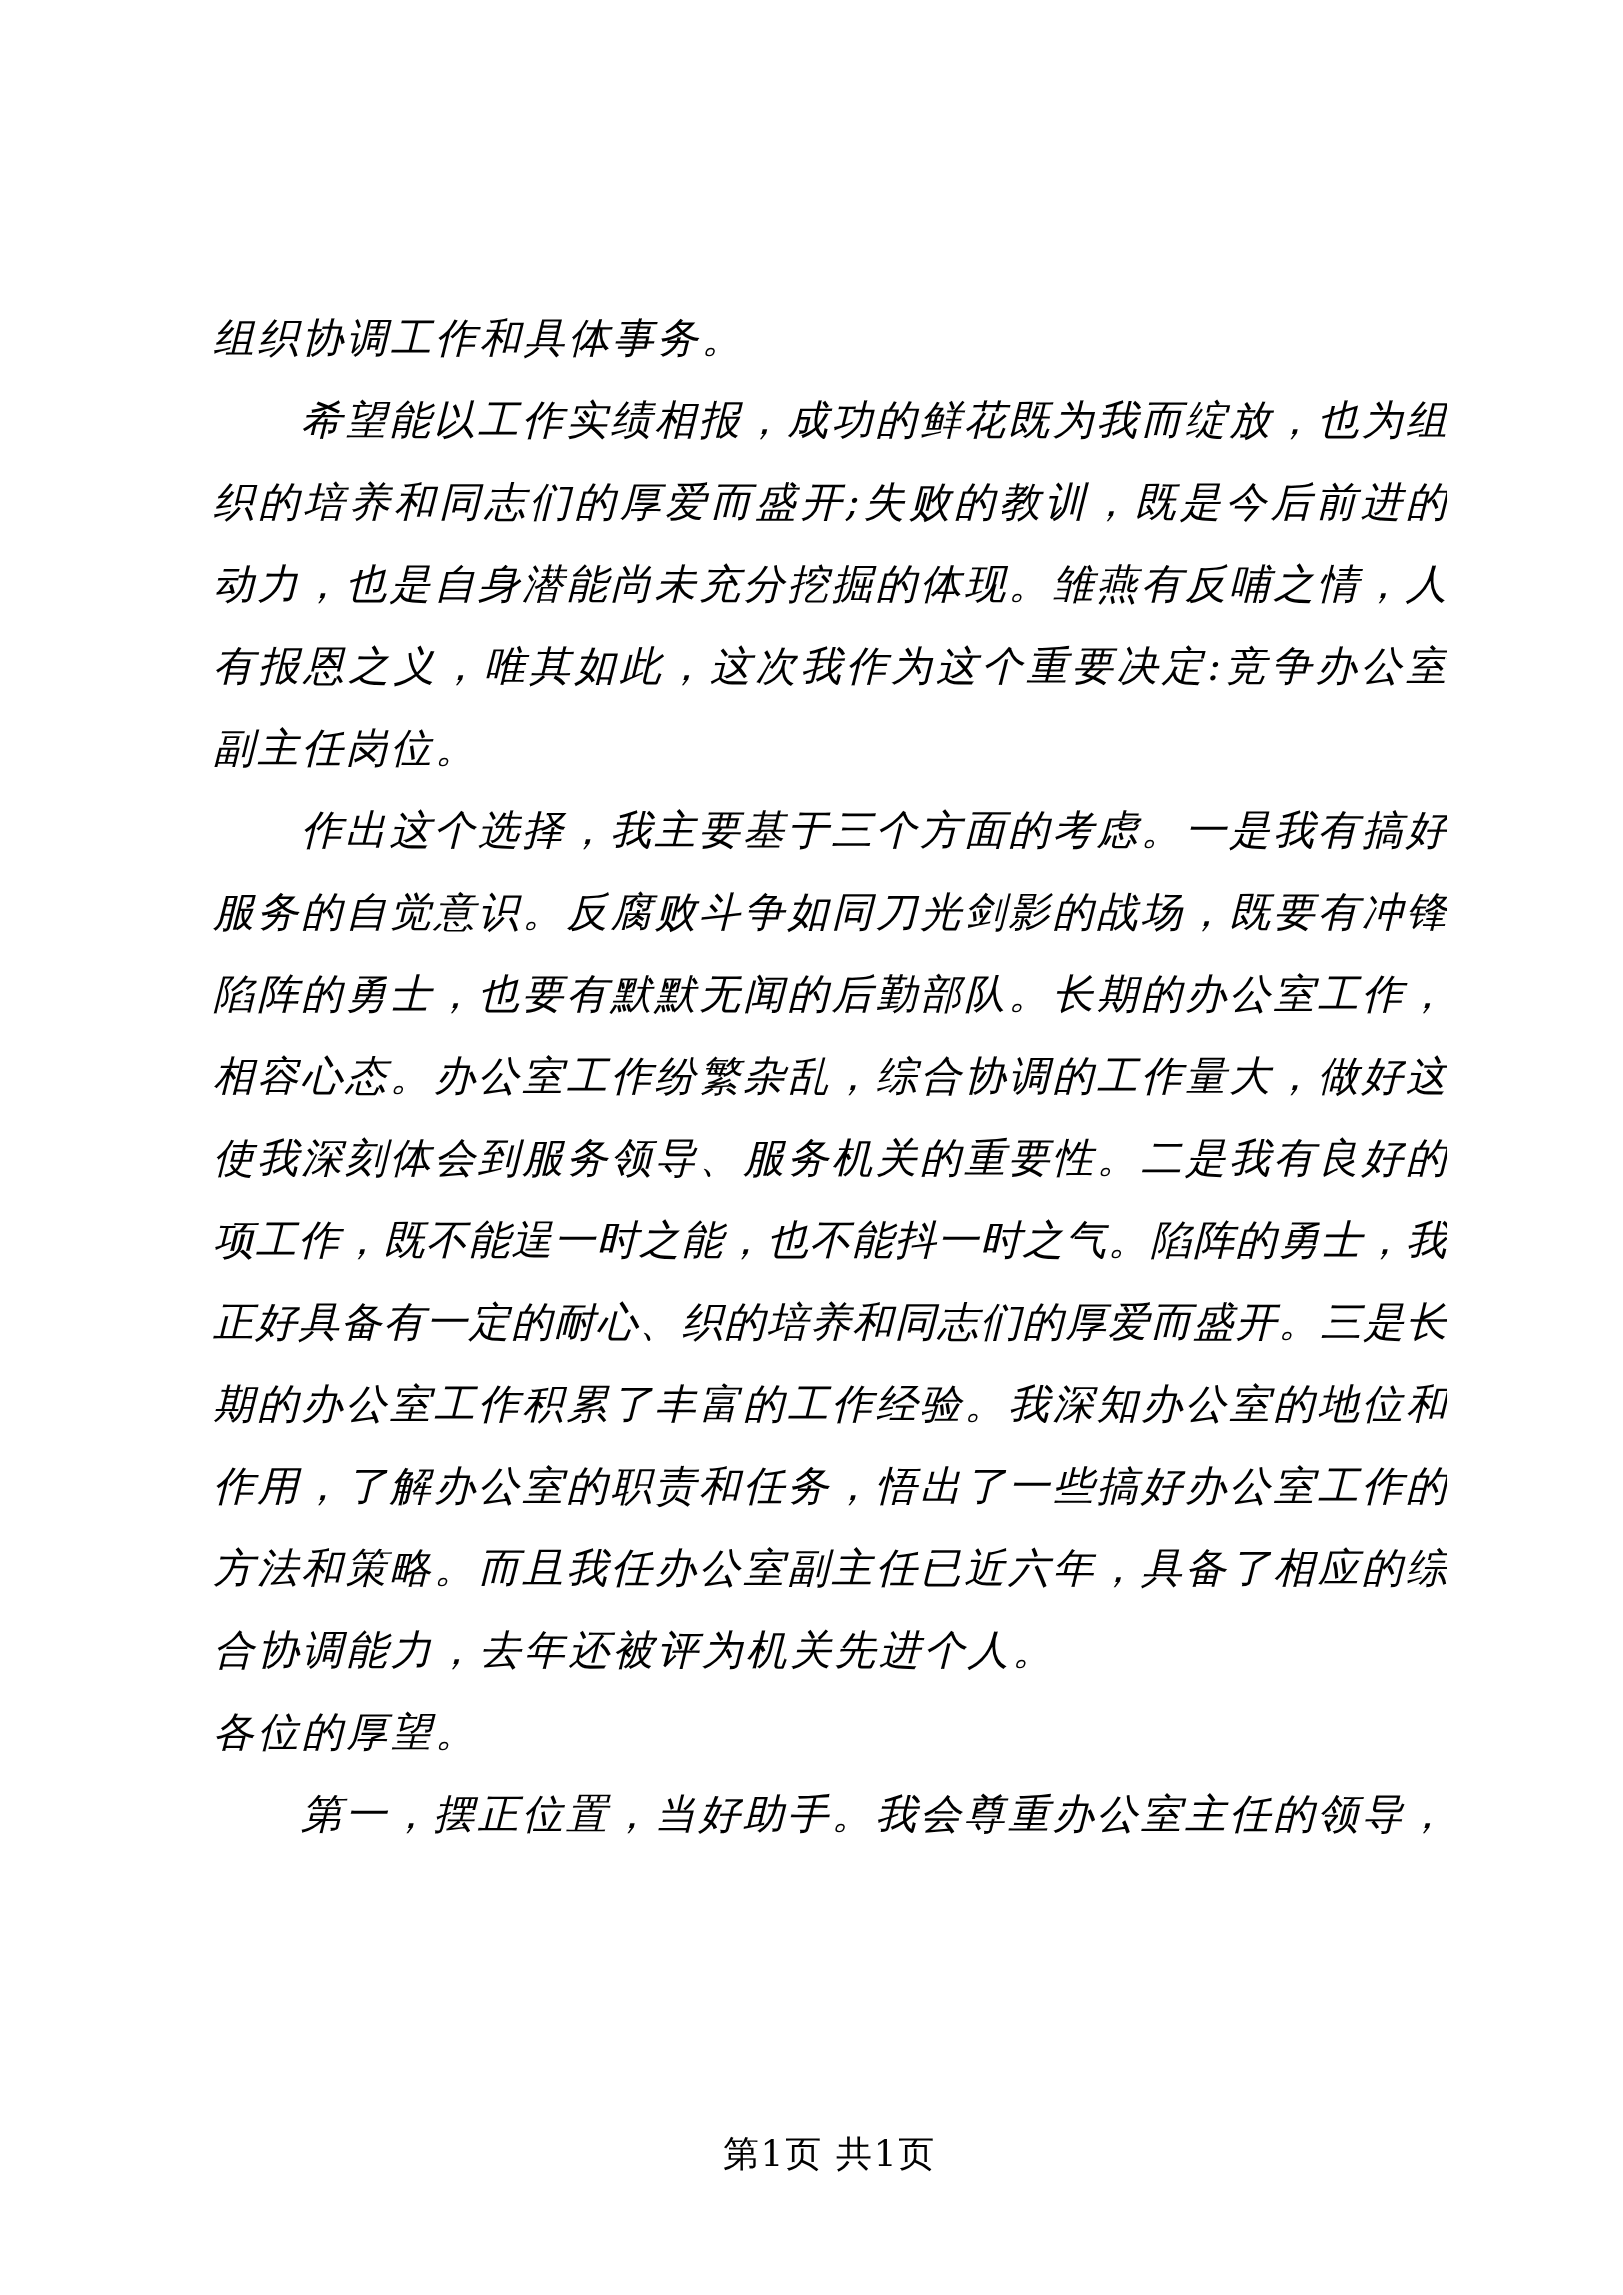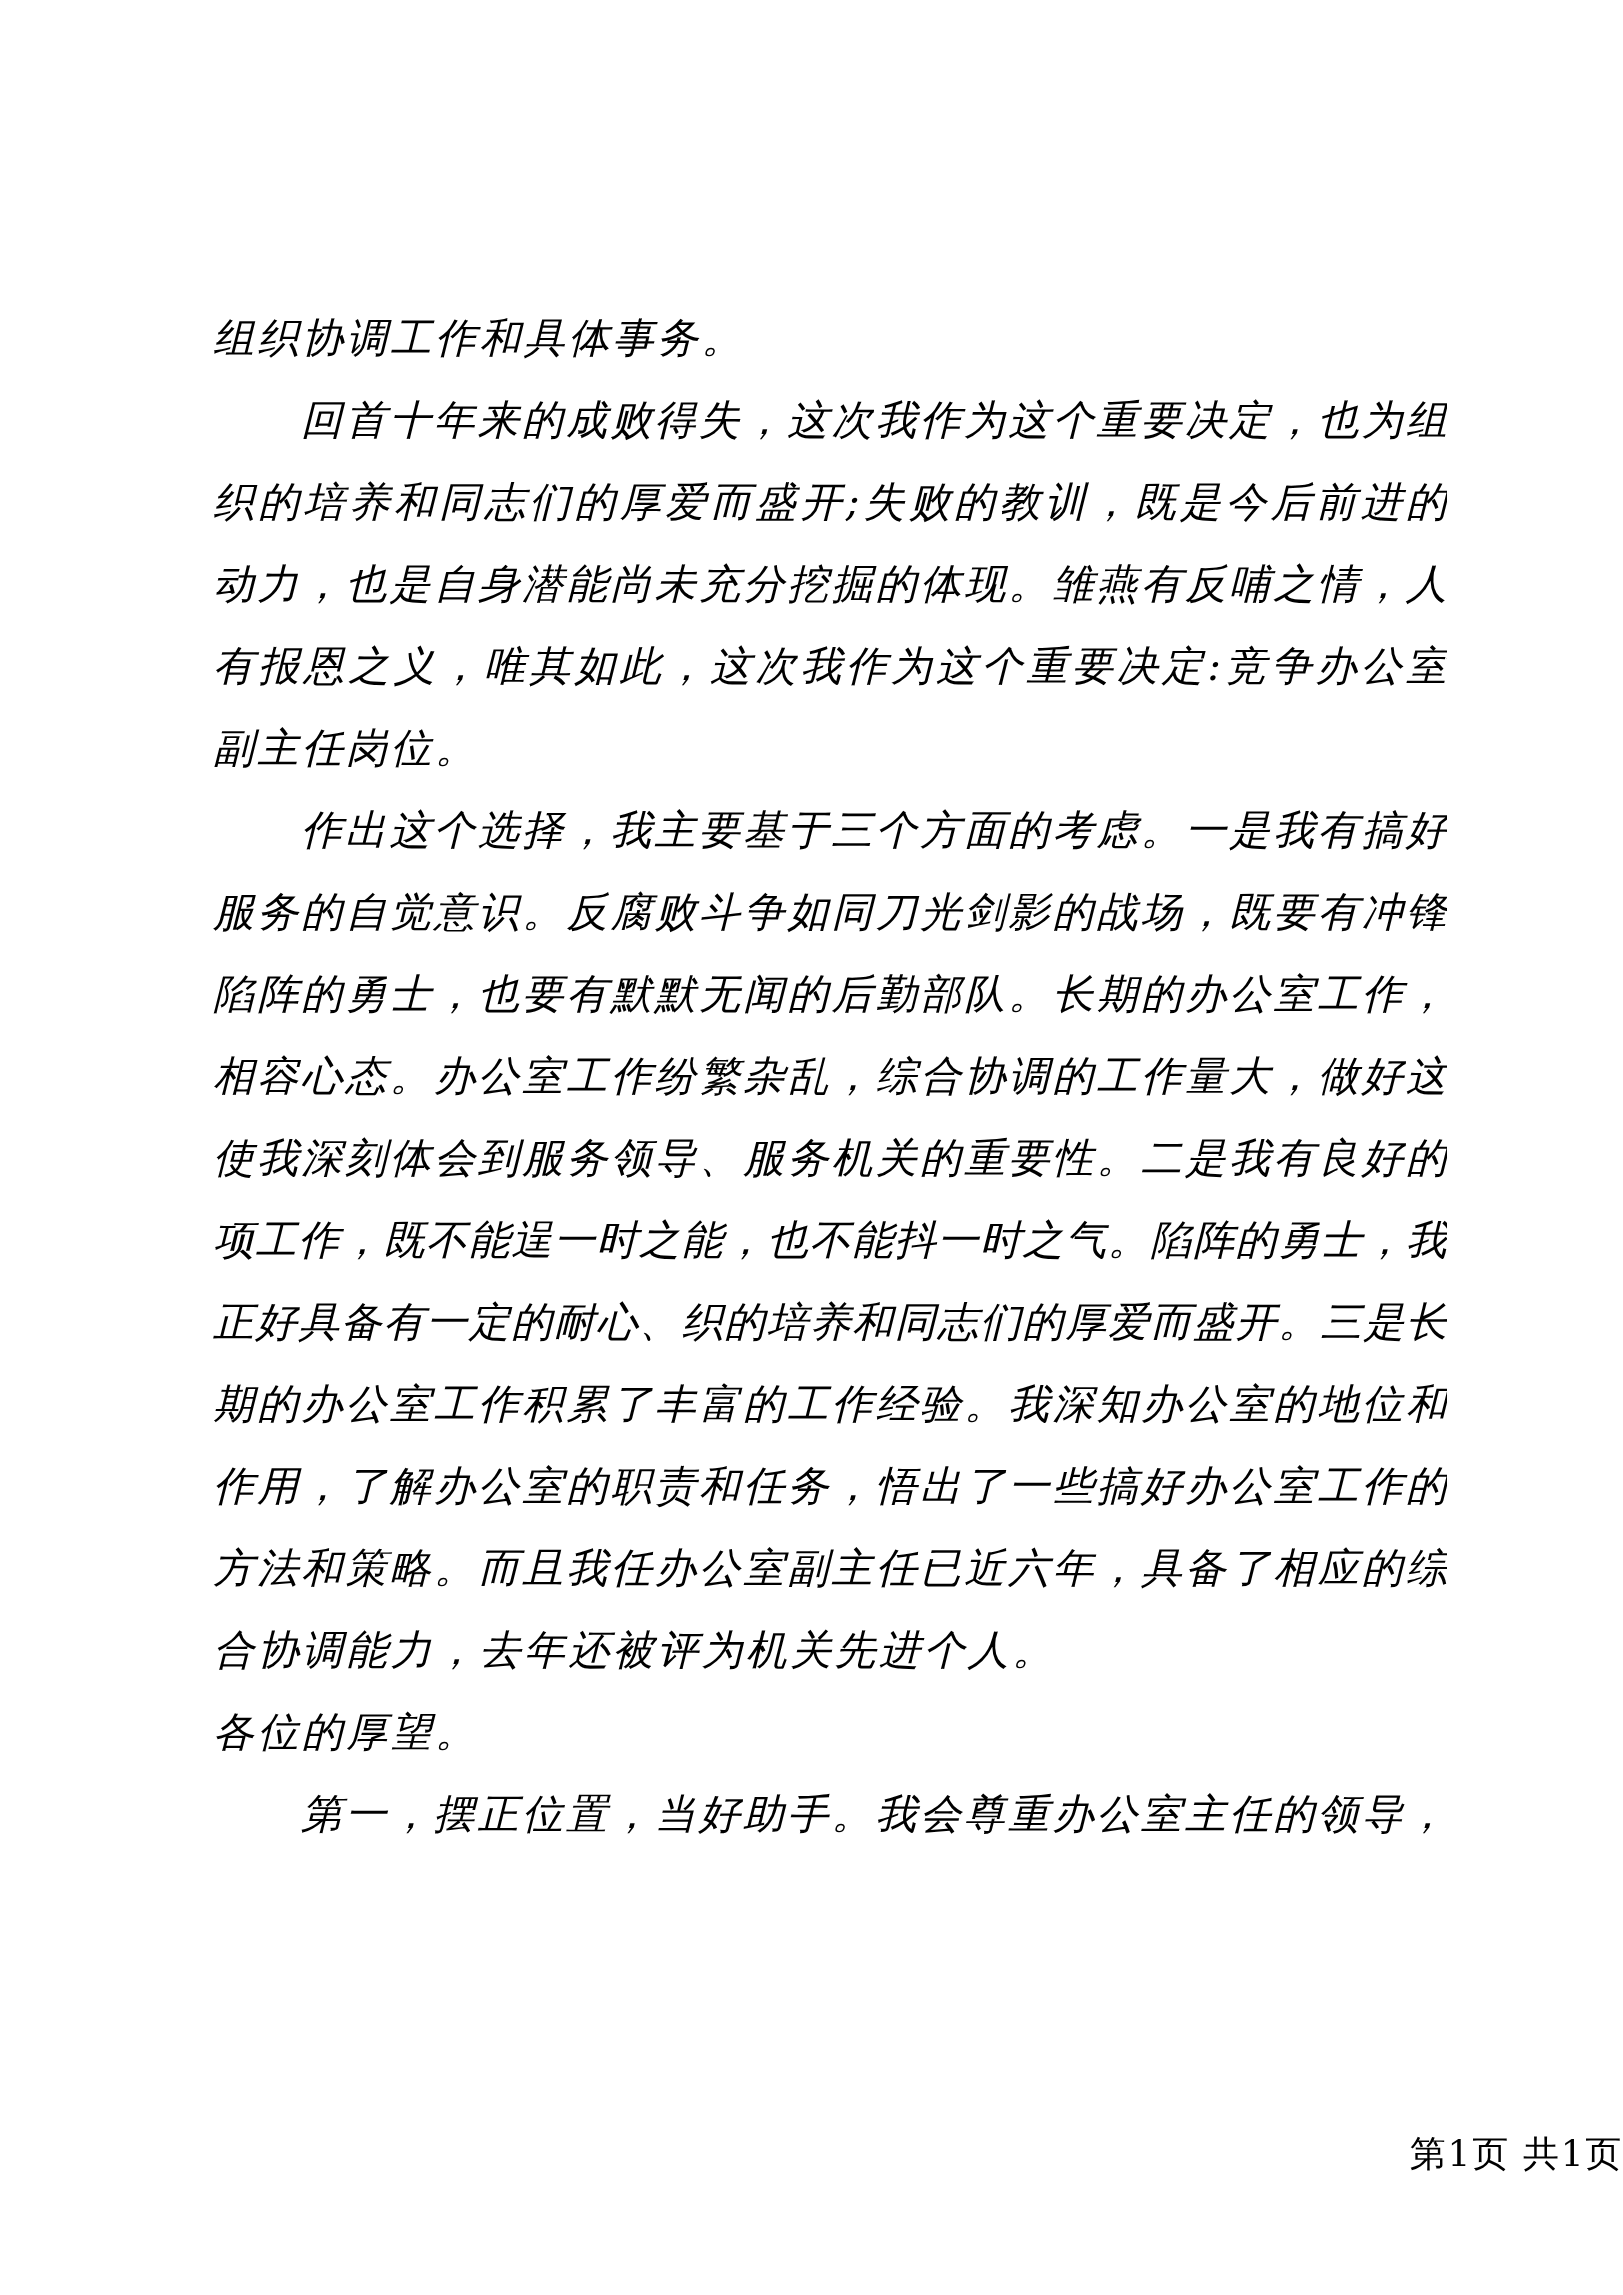--- a/index.html
+++ b/index.html
@@ -39,33 +39,33 @@
     text-align-last: left;
     letter-spacing: 3.4px;          
   }
   .footer {
     position: absolute;
     top: 2130px;
     left: 0;
     width: 100%;
     padding-left: 36px;          
     box-sizing: border-box;
-    text-align: right;
+    text-align: center;
     font-size: 36px;
     font-style: normal;
     letter-spacing: 1.7px;
   }
 </style>
 </head>
 <body>
 
 <div class="page">
   <div class="text-block">
     <div class="line last">组织协调工作和具体事务。</div>
-    <div class="line indent">回首十年来的成败得失，这次我作为这个重要决定，也为组</div>
+    <div class="line indent">希望能以工作实绩相报，成功的鲜花既为我而绽放，也为组</div>
     <div class="line">织的培养和同志们的厚爱而盛开;失败的教训，既是今后前进的</div>
     <div class="line">动力，也是自身潜能尚未充分挖掘的体现。雏燕有反哺之情，人</div>
     <div class="line">有报恩之义，唯其如此，这次我作为这个重要决定:竞争办公室</div>
     <div class="line last">副主任岗位。</div>
     <div class="line indent">作出这个选择，我主要基于三个方面的考虑。一是我有搞好</div>
     <div class="line">服务的自觉意识。反腐败斗争如同刀光剑影的战场，既要有冲锋</div>
     <div class="line">陷阵的勇士，也要有默默无闻的后勤部队。长期的办公室工作，</div>
     <div class="line">相容心态。办公室工作纷繁杂乱，综合协调的工作量大，做好这</div>
     <div class="line">使我深刻体会到服务领导、服务机关的重要性。二是我有良好的</div>
     <div class="line">项工作，既不能逞一时之能，也不能抖一时之气。陷阵的勇士，我</div>

